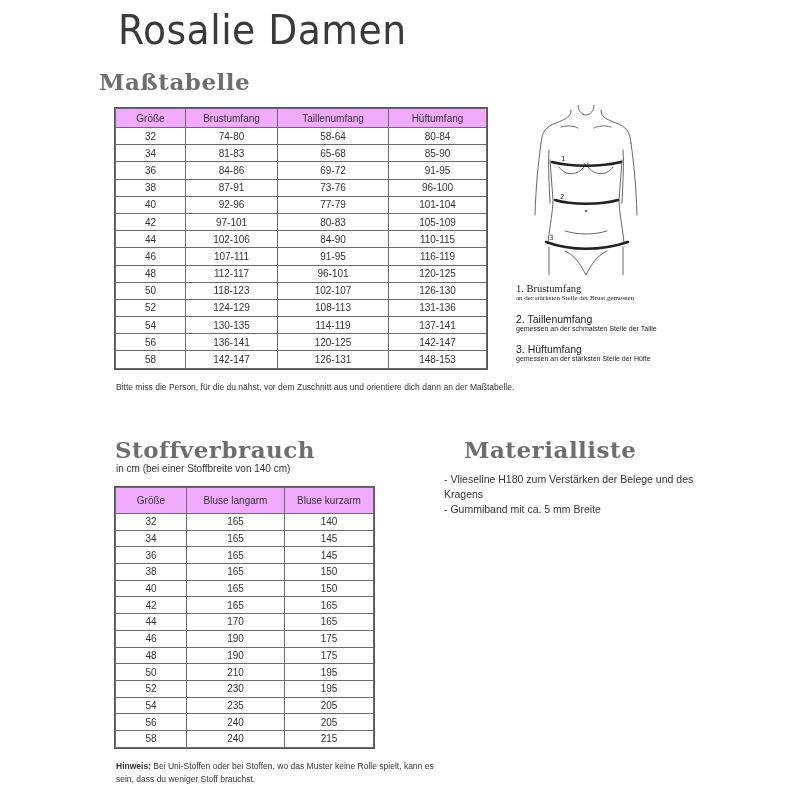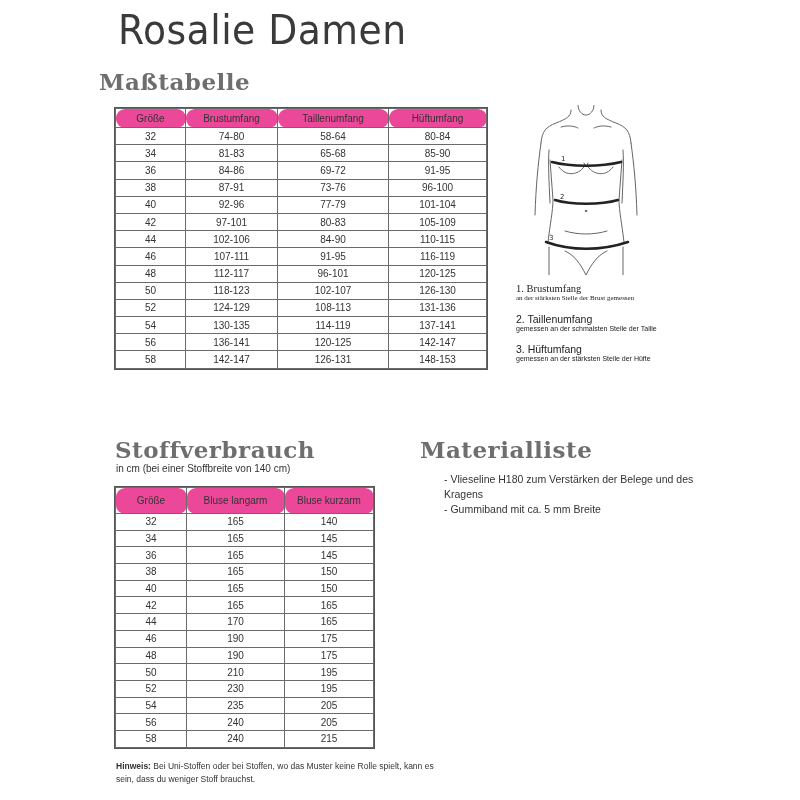--- a/index.html
+++ b/index.html
@@ -6,25 +6,25 @@
   body { width: 800px; height: 800px; position: relative; overflow: hidden;
          font-family: "Liberation Sans", "DejaVu Sans", sans-serif; color: #333; }
   .abs { position: absolute; }
   #title { left: 118px; top: 6px; font-size: 41px; font-weight: 300; color: #3a3a3a;
            letter-spacing: 0.5px; font-family: "DejaVu Sans", sans-serif; font-weight: normal;
            transform: scaleX(0.92); transform-origin: left top; }
   .section-title { font-family: "DejaVu Serif", "Liberation Serif", serif; font-weight: bold;
                    color: #6e6e6e; font-size: 23px; letter-spacing: 0.5px; }
   #masstab-title { left: 99px; top: 68px; }
   #stoff-title { left: 115px; top: 436px; }
-  #material-title { left: 420px; top: 436px; }
+  #material-title { left: 464px; top: 436px; }
   table { border-collapse: collapse; position: absolute; }
   td, th { border: 1px solid #6a6a6a; text-align: center; font-size: 10px; color: #333;
            font-weight: normal; padding: 0; }
-  th { background: #ec4899; border-radius: 9px; }
+  th { background: #f0abfc; }
   #size-table { left: 115px; top: 108px; width: 372px; }
   #size-table th { height: 18px; }
   #size-table td { height: 16.2px; }
   #fabric-table { left: 115px; top: 487px; width: 259px; }
   #fabric-table th { height: 25px; }
   #fabric-table td { height: 15.7px; }
   .outer { outline: 1.5px solid #555; }
   #figure { left: 516px; top: 105px; width: 140px; height: 170px; }
   .legend { left: 516px; font-size: 10px; color: #222; }
   .legend .t { font-size: 10.5px; }
@@ -194,20 +194,21 @@
 <div id="legend2" class="abs legend">
   <div class="t">2. Taillenumfang</div>
   <div class="d">gemessen an der schmalsten Stelle der Taille</div>
 </div>
 <div id="legend3" class="abs legend">
   <div class="t">3. Hüftumfang</div>
   <div class="d">gemessen an der stärksten Stelle der Hüfte</div>
 </div>
 
 <div id="measure-note" class="abs note">
+  <div>Bitte miss die Person, für die du nähst, vor dem Zuschnitt aus und orientiere dich dann an der Maßtabelle.</div>
 </div>
 
 <div id="stoff-title" class="abs section-title">Stoffverbrauch</div>
 <div id="stoff-sub" class="abs">in cm (bei einer Stoffbreite von 140 cm)</div>
 
 <table id="fabric-table" class="outer">
   <thead>
     <tr>
       <th style="width:70px">Größe</th>
       <th style="width:97px">Bluse langarm</th>

